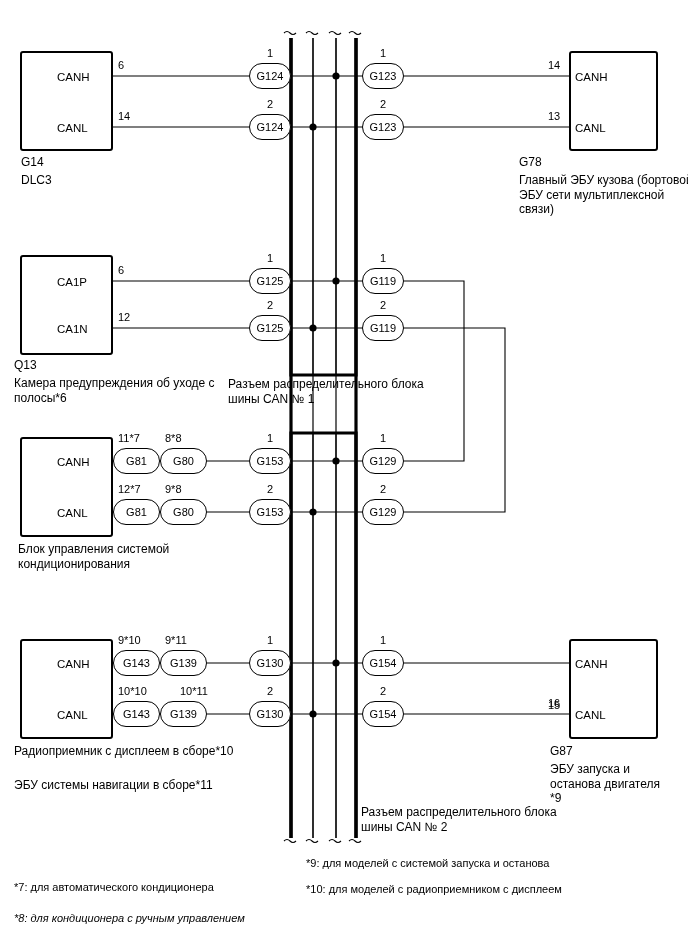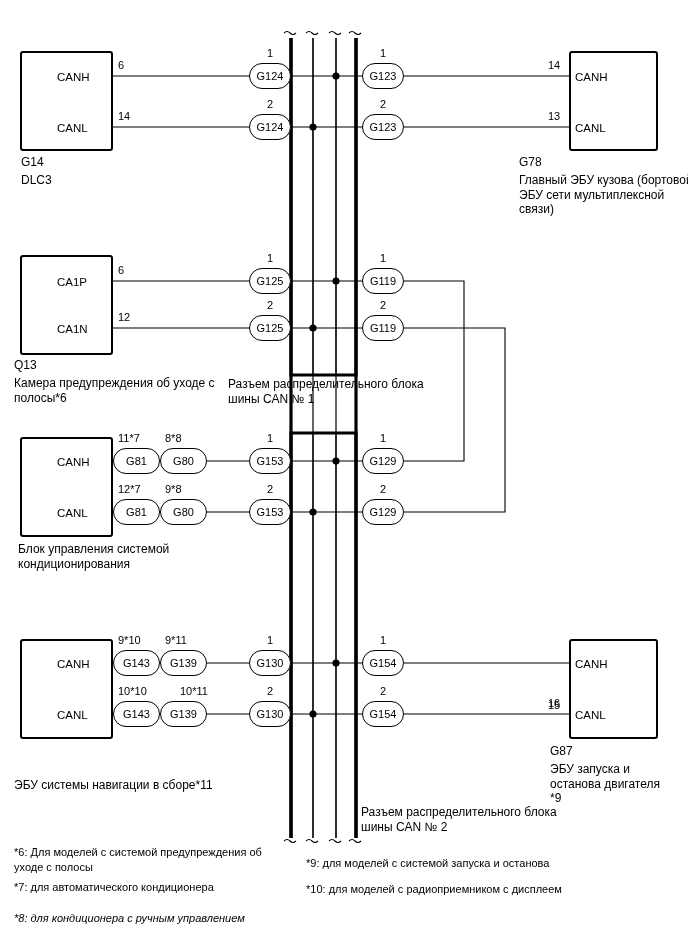--- a/index.html
+++ b/index.html
@@ -191,20 +191,21 @@
   <div class="lbl cap" style="left:14px;top:376px;width:215px;">Камера предупреждения об уходе с
 полосы*6</div>
 
   <div class="lbl sig" style="left:57px;top:455px;">CANH</div>
   <div class="lbl sig" style="left:57px;top:506px;">CANL</div>
   <div class="lbl cap" style="left:18px;top:542px;width:190px;">Блок управления системой
 кондиционирования</div>
 
   <div class="lbl sig" style="left:57px;top:657px;">CANH</div>
   <div class="lbl sig" style="left:57px;top:708px;">CANL</div>
+  <div class="lbl cap" style="left:14px;top:744px;width:250px;">Радиоприемник с дисплеем в сборе*10</div>
   <div class="lbl cap" style="left:14px;top:778px;width:250px;">ЭБУ системы навигации в сборе*11</div>
 
   <div class="lbl sig" style="left:575px;top:657px;">CANH</div>
   <div class="lbl sig" style="left:575px;top:708px;">CANL</div>
   <div class="lbl pin" style="left:548px;top:664px;margin-top:34px;">15</div>
   <div class="lbl pin" style="left:548px;top:696px;">16</div>
   <div class="lbl cap" style="left:550px;top:744px;">G87</div>
   <div class="lbl cap" style="left:550px;top:762px;width:135px;">ЭБУ запуска и
 останова двигателя
 *9</div>
@@ -267,21 +268,19 @@
   <div class="conn-oval" style="left:249px;top:650px;width:42px;height:26px;">G130</div>
   <div class="lbl pin" style="left:267px;top:633px;">1</div>
   <div class="conn-oval" style="left:249px;top:701px;width:42px;height:26px;">G130</div>
   <div class="lbl pin" style="left:267px;top:684px;">2</div>
 
   <div class="conn-oval" style="left:362px;top:650px;width:42px;height:26px;">G154</div>
   <div class="lbl pin" style="left:380px;top:633px;">1</div>
   <div class="conn-oval" style="left:362px;top:701px;width:42px;height:26px;">G154</div>
   <div class="lbl pin" style="left:380px;top:684px;">2</div>
 
-  <div class="lbl note" style="left:14px;top:845px;width:265px;">*6: Для моделей с системой предупреждения об
-уходе с полосы</div>
   <div class="lbl note" style="left:14px;top:880px;width:265px;">*7: для автоматического кондиционера</div>
   <div class="lbl note" style="left:14px;top:911px;width:285px;font-style:italic;">*8: для кондиционера с ручным управлением</div>
 
   <div class="lbl note" style="left:306px;top:856px;width:330px;">*9: для моделей с системой запуска и останова</div>
   <div class="lbl note" style="left:306px;top:882px;width:330px;">*10: для моделей с радиоприемником с дисплеем</div>
 
 </div>
 
 </body></html>

